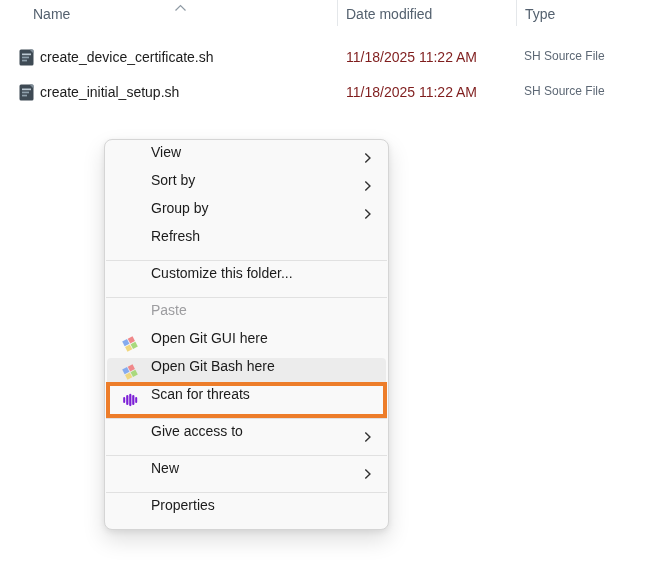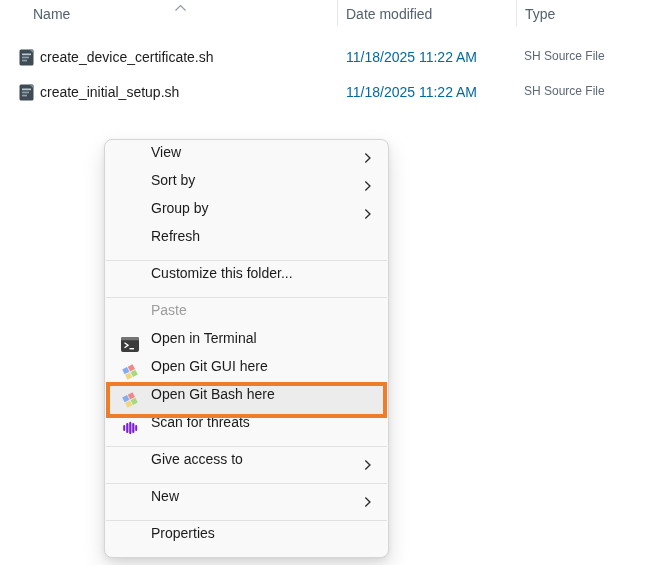--- a/index.html
+++ b/index.html
@@ -9,21 +9,21 @@
 
   
   .col-label { position: absolute; top: 6px; font-size: 14px; color: #54616f; white-space: nowrap; }
   .col-sep { position: absolute; top: 0; width: 1px; height: 26px; background: #e4e7ea; }
   .sort-caret { position: absolute; left: 174px; top: -2px; width: 13px; height: 8px; }
 
   
   .file-row { position: absolute; left: 0; width: 662px; height: 22px; }
   .file-icon { position: absolute; left: 19px; top: 2px; width: 15px; height: 17px; }
   .file-name { position: absolute; left: 40px; top: 2px; font-size: 14px; color: #1c1c1c; white-space: nowrap; }
-  .file-date { position: absolute; left: 346px; top: 2px; font-size: 14px; color: #0369a1; white-space: nowrap; }
+  .file-date { position: absolute; left: 346px; top: 2px; font-size: 14px; color: #7f1d1d; white-space: nowrap; }
   .file-type { position: absolute; left: 524px; top: 2px; font-size: 12px; color: #5d6875; white-space: nowrap; }
 
   
   .menu {
     position: absolute; left: 104px; top: 139px; width: 285px;
     background: #f9f9f9; border: 1px solid #d5d5d5; border-radius: 8px;
     box-shadow: 0 10px 22px rgba(0,0,0,0.13), 0 2px 6px rgba(0,0,0,0.08);
     padding: 4px 0;
   }
   .menu-item {
@@ -129,31 +129,20 @@
     <div class="menu-item">
       <span>Customize this folder...</span>
     </div>
 
     <div class="menu-sep"></div>
 
     <div class="menu-item disabled">
       <span>Paste</span>
     </div>
 
-    <div class="menu-item">
-      <span class="mi-icon">
-        <svg width="18" height="15" viewBox="0 0 18 15">
-          <rect x="0" y="0" width="18" height="15" rx="2" fill="#3b3b3b"></rect>
-          <path d="M0 2 a2 2 0 0 1 2 -2 h14 a2 2 0 0 1 2 2 v1.2 H0 Z" fill="#757575"></path>
-          <path d="M3.5 5.8 L7 8.3 L3.5 10.8" fill="none" stroke="#ffffff" stroke-width="1.4"></path>
-          <rect x="8.5" y="11" width="4.5" height="1.4" fill="#ffffff"></rect>
-        </svg>
-      </span>
-      <span>Open in Terminal</span>
-    </div>
 
     <div class="menu-item">
       <span class="mi-icon">
         <svg width="18" height="18" viewBox="0 0 18 18">
           <g transform="rotate(18 9 9)">
             <polygon points="9,0.8 12.8,4.6 9,8.4 5.2,4.6" fill="#F0888A"></polygon>
             <polygon points="0.8,9 4.6,5.2 8.4,9 4.6,12.8" fill="#86ABEE"></polygon>
             <polygon points="9.6,9 13.4,5.2 17.2,9 13.4,12.8" fill="#A9D97D"></polygon>
             <polygon points="9,9.6 12.8,13.4 9,17.2 5.2,13.4" fill="#F0D77F"></polygon>
           </g>

